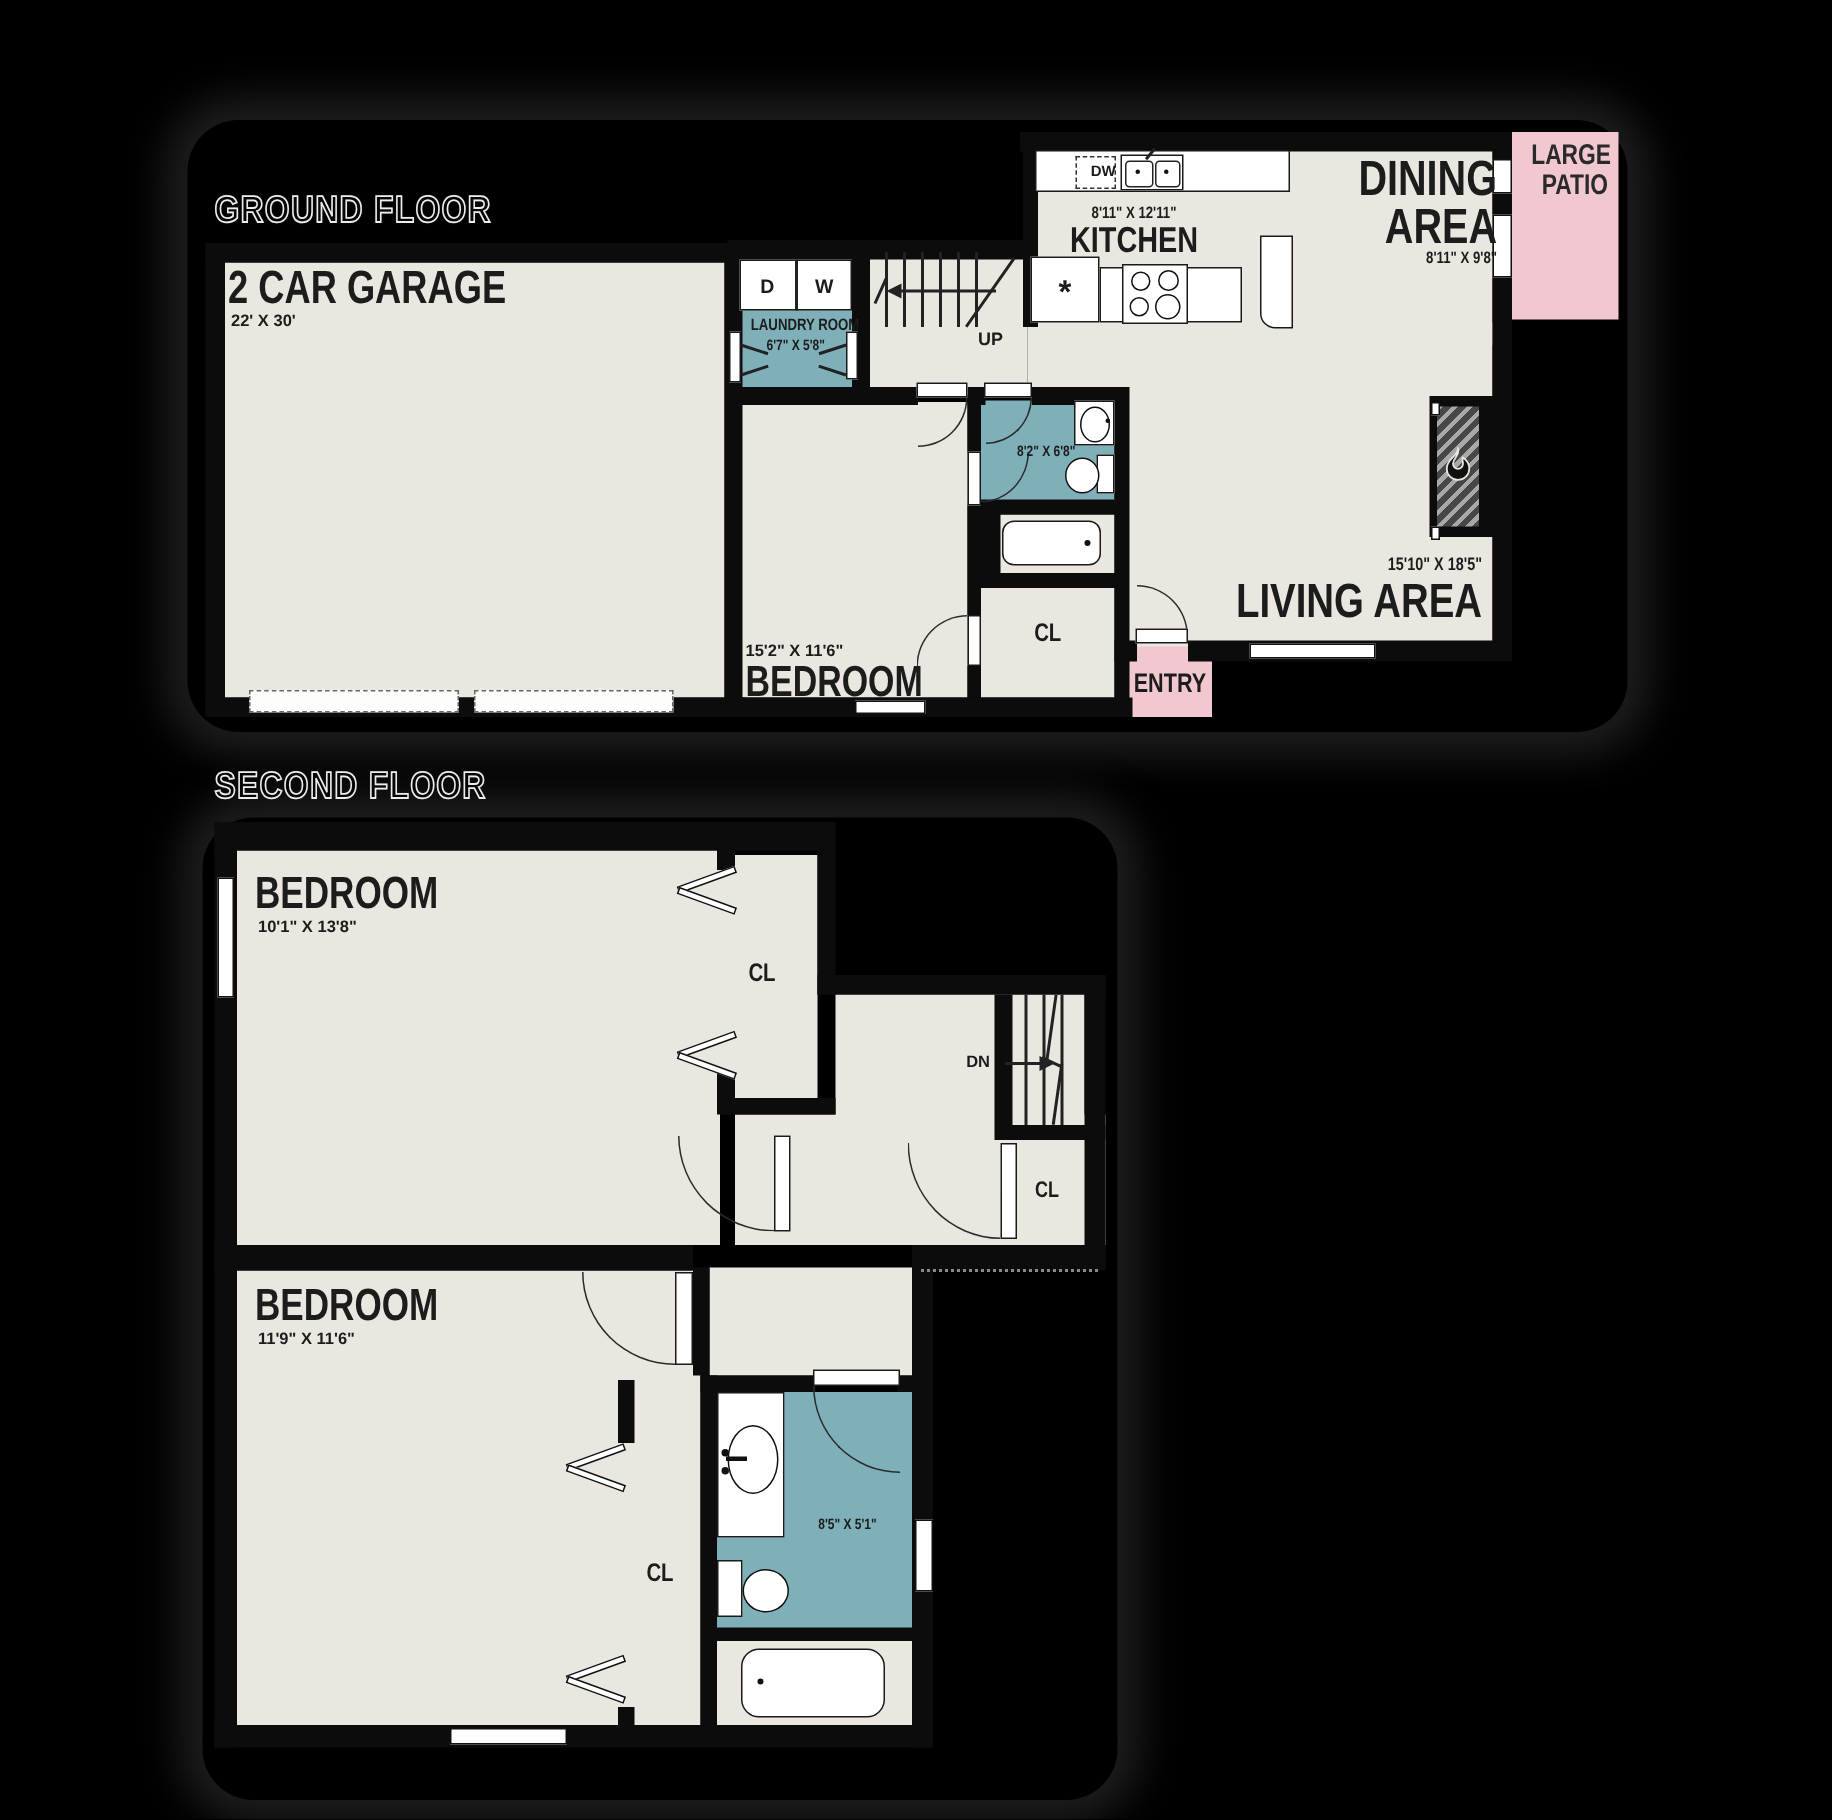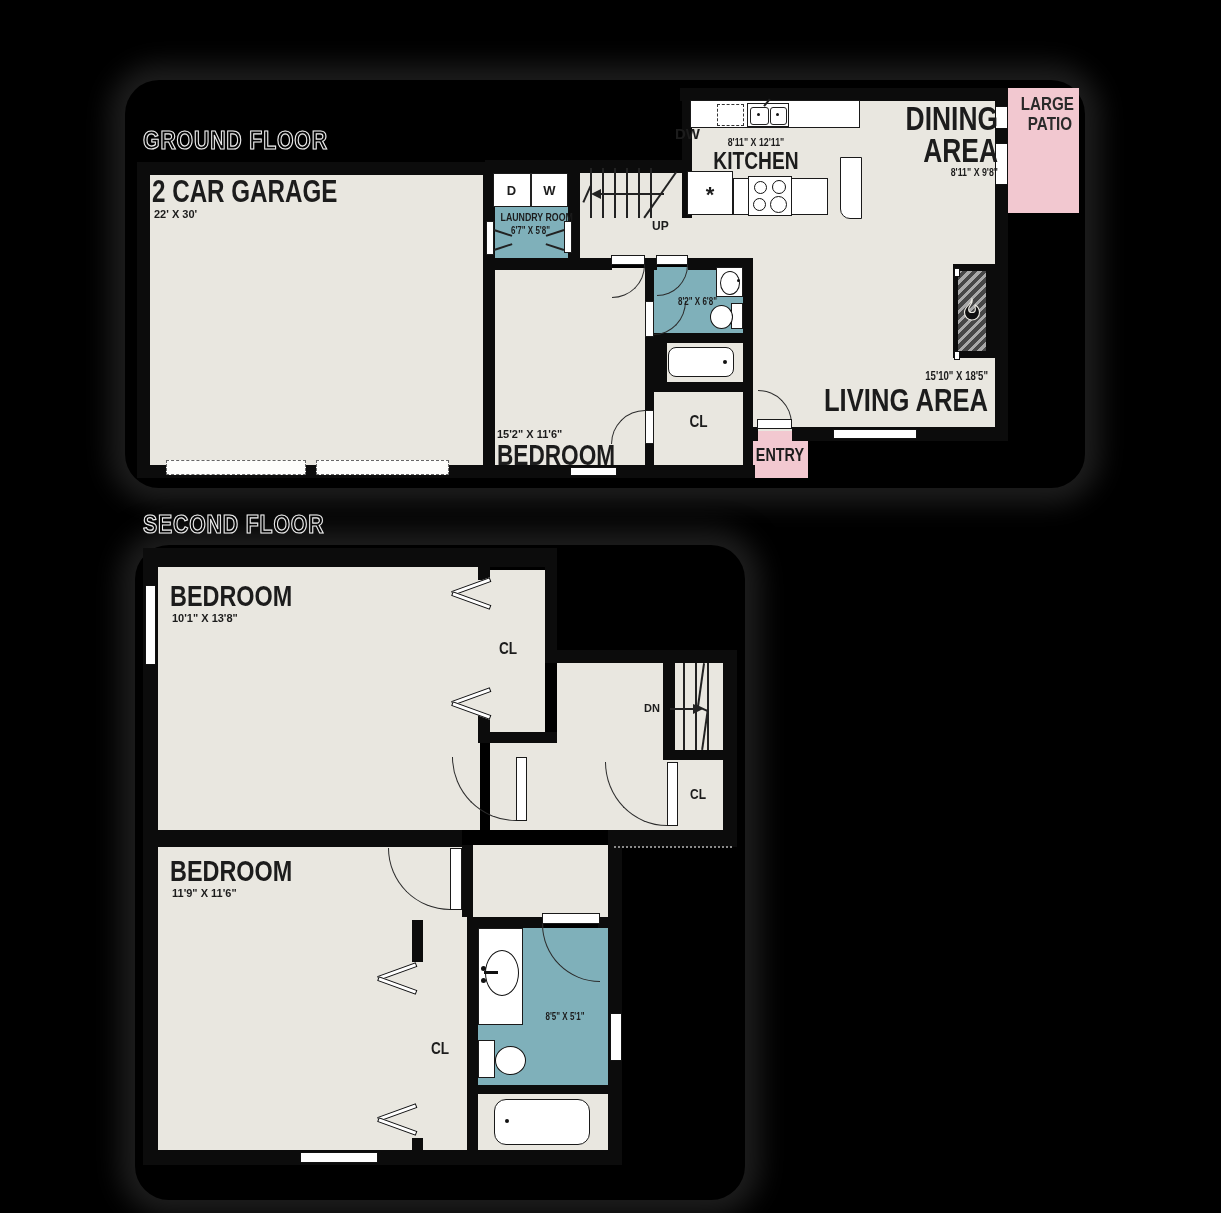--- a/index.html
+++ b/index.html
@@ -108,21 +108,21 @@
   <div class="vline" style="left:638px;top:168px;height:50px;"></div>
   <div class="vline" style="left:650px;top:168px;height:50px;"></div>
   <div class="hline" style="left:632px;top:194px;width:56px;transform:rotate(-55deg);"></div>
   <div class="hline" style="left:600px;top:193px;width:64px;height:2px;"></div>
   <div class="tri-l" style="left:591px;top:189px;"></div>
   <div class="vline" style="left:586px;top:185px;height:18px;transform:rotate(24deg);"></div>
   <div class="lbl" style="left:652px;top:220px;font-size:12px;">UP</div>
 
   <div class="wfix" style="left:690px;top:100px;width:170px;height:28px;"></div>
   <div style="position:absolute;left:717px;top:104px;width:27px;height:22px;border:1px dashed #333;box-sizing:border-box;background:#fff;z-index:6;"></div>
-  <div class="lbl ctr" style="left:674px;top:110px;width:27px;font-size:15px;z-index:7;margin-top:16px;">DW</div>
+  <div class="lbl ctr" style="left:722px;top:110px;width:27px;font-size:10px;z-index:7;">DW</div>
   <div class="wfix" style="left:747px;top:103px;width:42px;height:24px;z-index:6;"></div>
   <div style="position:absolute;left:750px;top:107px;width:17px;height:16px;border:1px solid #222;border-radius:3px;z-index:7;"></div>
   <div style="position:absolute;left:770px;top:107px;width:15px;height:16px;border:1px solid #222;border-radius:3px;z-index:7;"></div>
   <div class="dot" style="left:757px;top:113px;width:3px;height:3px;z-index:7;"></div>
   <div class="dot" style="left:776px;top:113px;width:3px;height:3px;z-index:7;"></div>
   <div class="vline" style="left:766px;top:98px;height:9px;transform:rotate(40deg);z-index:7;"></div>
 
   <div class="wfix" style="left:733px;top:178px;width:95px;height:37px;"></div>
   <div class="wfix" style="left:687px;top:171px;width:46px;height:44px;"></div>
   <div class="lbl ctr" style="left:687px;top:184px;width:46px;font-size:22px;">*</div>

